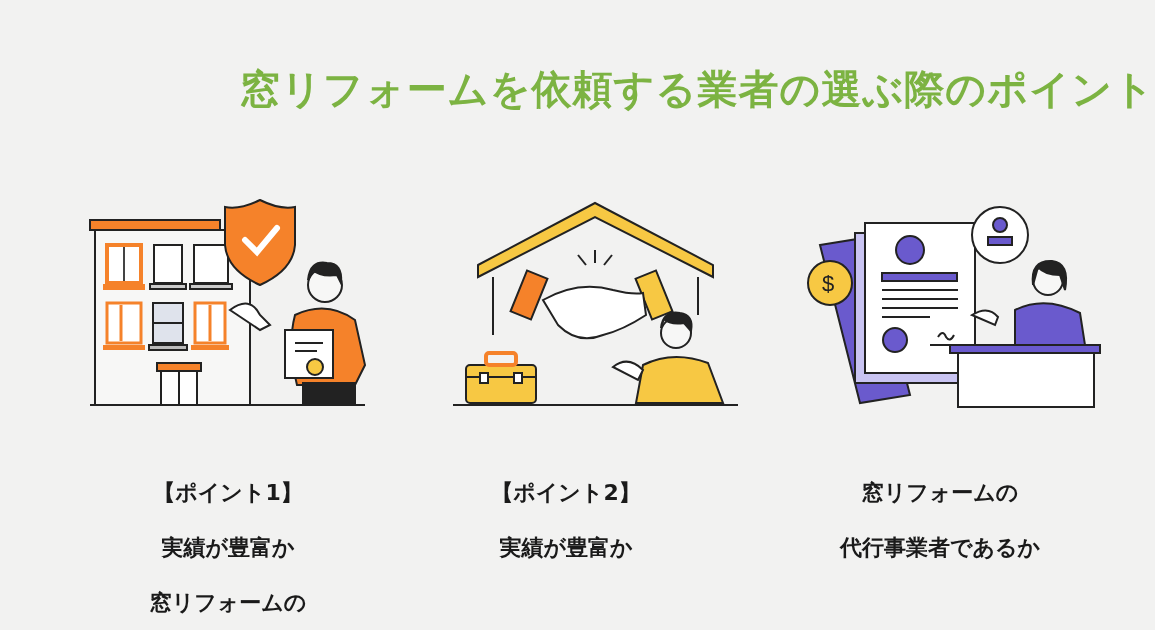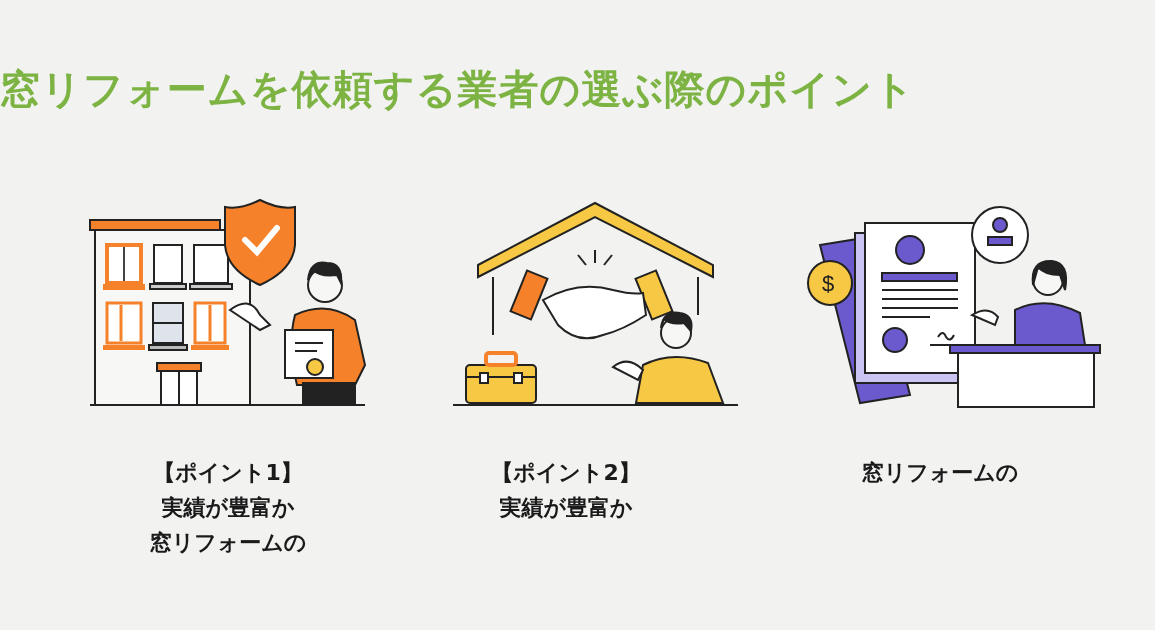--- a/index.html
+++ b/index.html
@@ -4,30 +4,30 @@
 <style>
   html, body { margin:0; padding:0; }
   body {
     width:1155px; height:630px; overflow:hidden;
     background:#f2f2f1;
     font-family:"DejaVu Sans", "Liberation Sans", sans-serif;
     position:relative;
   }
   .title {
     position:absolute; top:62px; left:0; width:1155px;
-    text-align:left; color:#7cb342;
+    text-align:right; color:#7cb342;
     font-size:40px; font-weight:bold; letter-spacing:1px;
   }
   .card { position:absolute; top:195px; width:360px; }
   .card svg { display:block; margin:0 auto; }
   .caption {
     position:absolute; top:455px; width:360px; text-align:center;
     color:#1a1a1a; font-weight:bold; font-size:22px; line-height:35px;
   }
-  .caption div { white-space:nowrap; }
+  .caption div { white-space:nowrap;margin-top:20px; }
 </style>
 </head>
 <body>
 
 <div class="title">窓リフォームを依頼する業者の選ぶ際のポイント</div>
 
 <div class="card" style="left:45px;">
   <svg width="320" height="220" viewBox="0 0 320 220">
     <g stroke="#222" stroke-width="2" fill="none">
       <line x1="25" y1="210" x2="300" y2="210"></line>
@@ -137,13 +137,14 @@
   <div>【ポイント1】</div>
   <div>実績が豊富か</div>
   <div>窓リフォームの</div>
 </div>
 <div class="caption" style="left:386px;">
   <div>【ポイント2】</div>
   <div>実績が豊富か</div>
 </div>
 <div class="caption" style="left:760px;">
   <div>窓リフォームの</div>
+  <div>代行事業者であるか</div>
 </div>
 
 </body></html>

